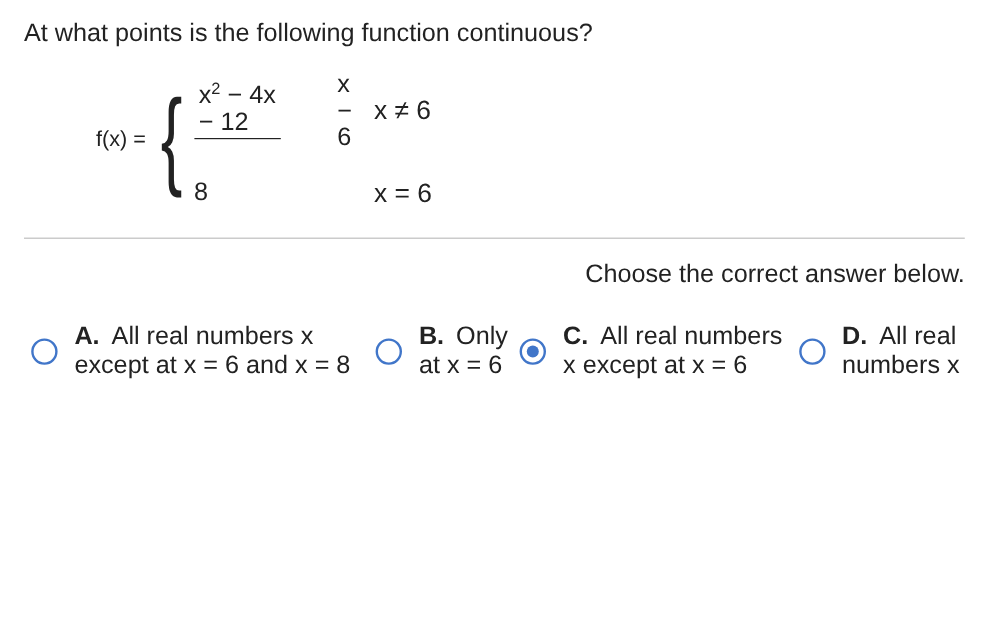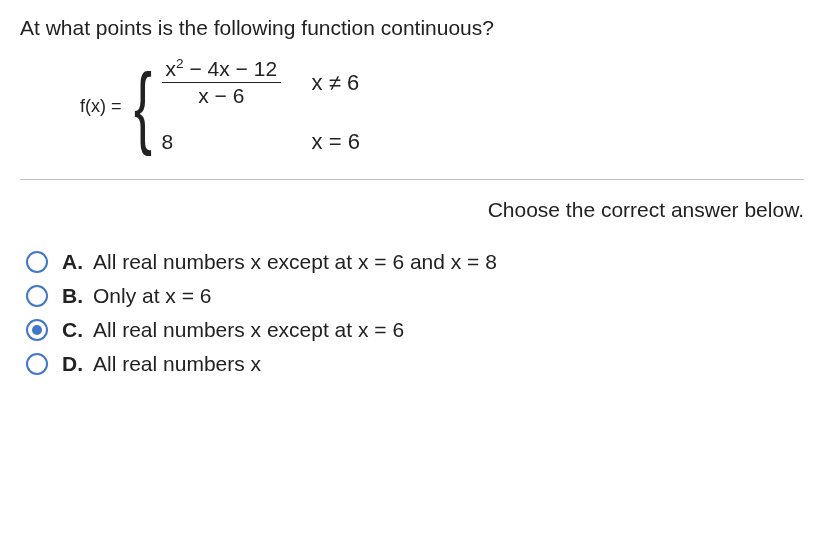--- a/index.html
+++ b/index.html
@@ -44,23 +44,23 @@
   .expr-col {
     width: 150px;
     display: flex;
     align-items: center;
   }
   .cond-col {
     font-size: 22px;
   }
   .frac {
     display: inline-flex;
-    flex-direction: column;
     align-items: center;
     line-height: 1.05;
+    gap: 43px;
   }
   .frac .num {
     border-bottom: 1.5px solid #222;
     padding: 0 4px 2px 4px;
   }
   .frac .den {
     padding: 2px 4px 0 4px;
   }
   sup {
     font-size: 0.65em;
@@ -71,21 +71,21 @@
     border: none;
     border-top: 1px solid #bfbfbf;
     margin: 0 0 18px 0;
   }
   .instruction {
     margin-bottom: 28px;
     text-align: right;
   }
   .options {
     display: flex;
-    flex-direction: column;
+    flex-direction: row;
     gap: 10px;
     margin-left: 6px;
   }
   .option {
     display: flex;
     align-items: center;
     gap: 14px;
   }
   .radio {
     width: 18px;

